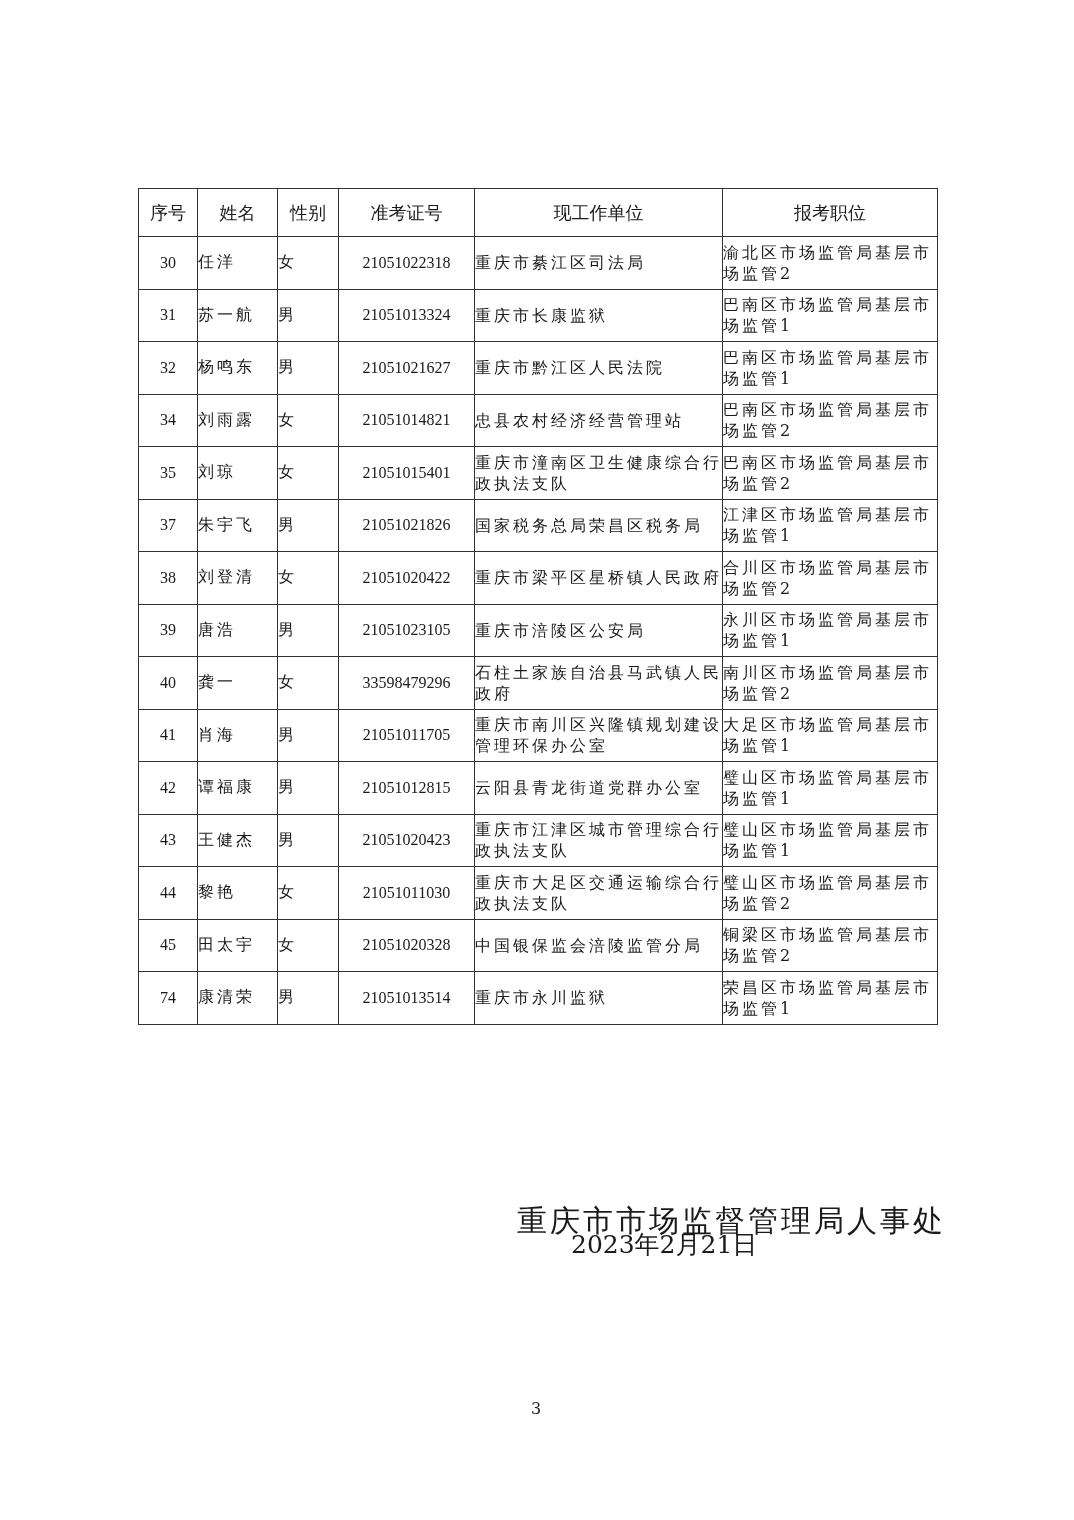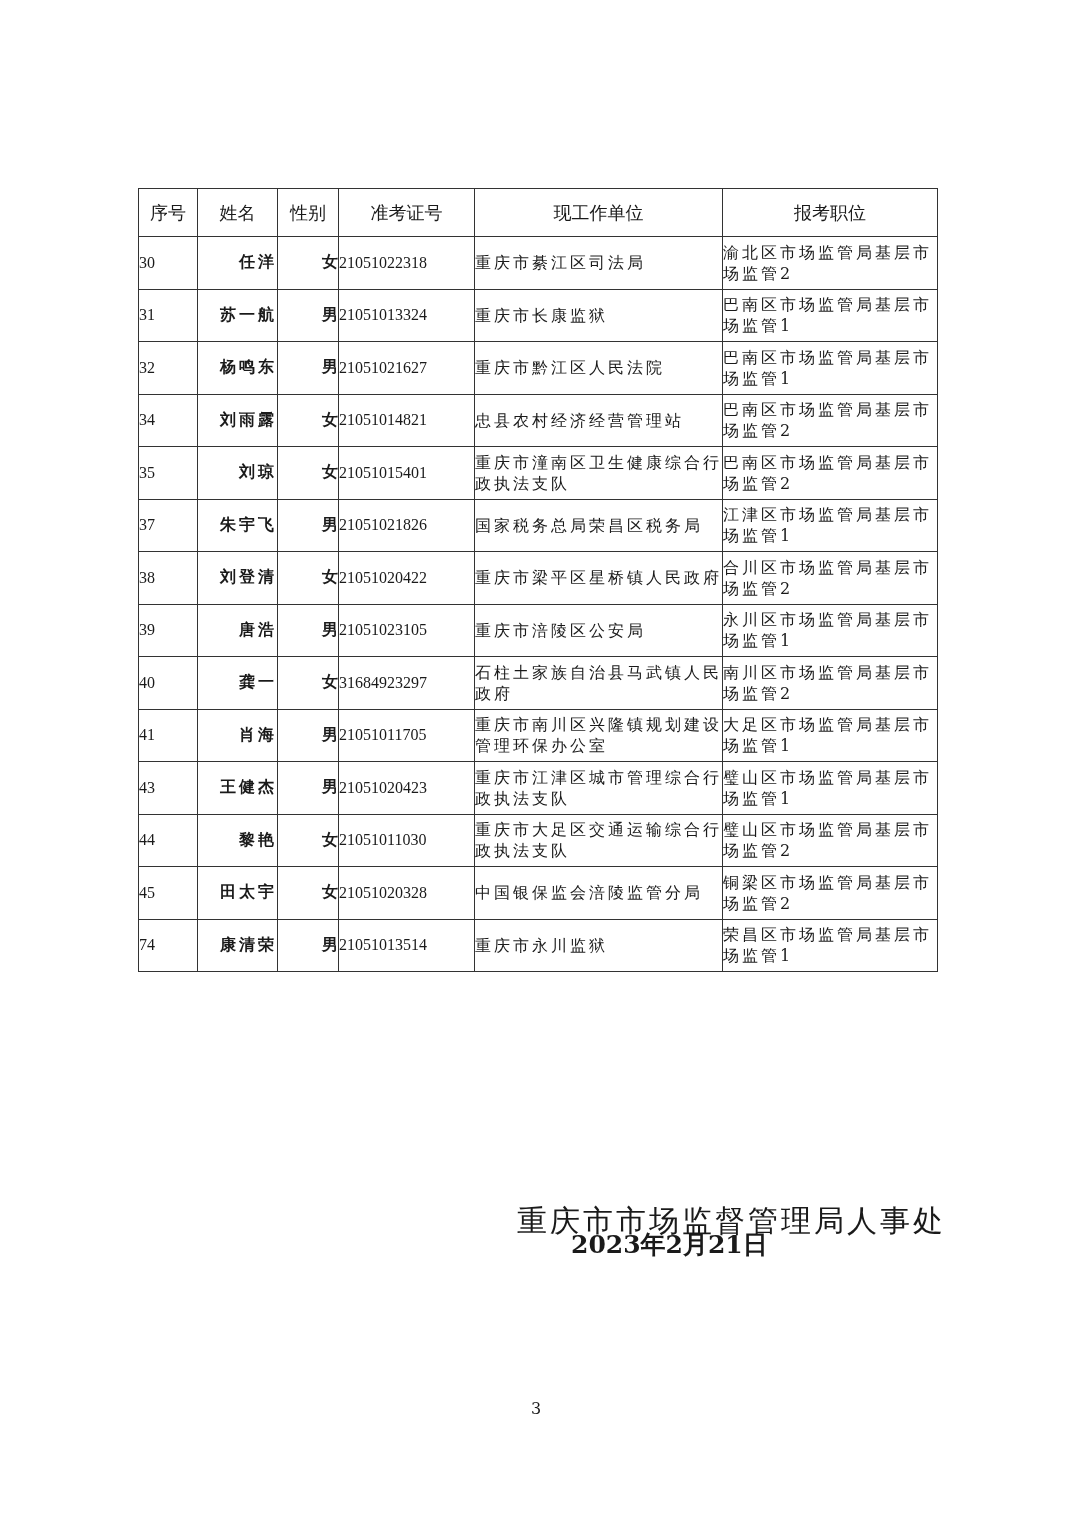--- a/index.html
+++ b/index.html
@@ -4,26 +4,26 @@
 <style>
   html, body { margin:0; padding:0; background:#ffffff; }
   body { width:1074px; height:1520px; position:relative; overflow:hidden;
          font-family:"DejaVu Serif","Liberation Serif",serif; color:#1a1a1a; }
   table.roster { position:absolute; left:138px; top:188px; border-collapse:collapse;
                  table-layout:fixed; width:799px; }
   table.roster td, table.roster th { border:1px solid #333; padding:0; vertical-align:middle; }
   table.roster th { height:47px; font-family:Liberation Mono, monospace;
                     font-weight:normal; font-size:18px; text-align:center; }
   table.roster td { height:51.5px; font-size:16px; }
-  td.c { text-align:right;font-weight:bold; }
-  td.num { font-family:"Liberation Serif",serif; font-size:17px; text-align:left; }
+  td.c { text-align:left; }
+  td.num { font-family:"Liberation Serif",serif; font-size:17px; text-align:center; }
   td.unit, td.pos { text-align:left; padding:0 8px 0 11px; line-height:21px; letter-spacing:3px; font-size:16px; }
   td.name { letter-spacing:3px; }
   .footer-org { position:absolute; left:517px; top:1201px; font-size:30px; letter-spacing:3px; }
-  .footer-date { position:absolute; left:571px; top:1228px; font-size:25px;font-weight:bold; }
+  .footer-date { position:absolute; left:571px; top:1228px; font-size:25px; }
   .page-num { position:absolute; left:531px; top:1399px; font-size:16px; }
 </style>
 </head>
 <body>
 
 <table class="roster">
   <colgroup>
     <col style="width:59px">
       <col style="width:80px">
       <col style="width:61px">
@@ -103,31 +103,39 @@
         <td class="c name">唐浩</td>
         <td class="c">男</td>
         <td class="num">21051023105</td>
         <td class="unit">重庆市涪陵区公安局</td>
         <td class="pos">永川区市场监管局基层市场监管1</td>
       </tr>
       <tr>
         <td class="num">40</td>
         <td class="c name">龚一</td>
         <td class="c">女</td>
-        <td class="num">31684923297</td>
+        <td class="num">33598479296</td>
         <td class="unit">石柱土家族自治县马武镇人民政府</td>
         <td class="pos">南川区市场监管局基层市场监管2</td>
       </tr>
       <tr>
         <td class="num">41</td>
         <td class="c name">肖海</td>
         <td class="c">男</td>
         <td class="num">21051011705</td>
         <td class="unit">重庆市南川区兴隆镇规划建设管理环保办公室</td>
         <td class="pos">大足区市场监管局基层市场监管1</td>
+      </tr>
+      <tr>
+        <td class="num">42</td>
+        <td class="c name">谭福康</td>
+        <td class="c">男</td>
+        <td class="num">21051012815</td>
+        <td class="unit">云阳县青龙街道党群办公室</td>
+        <td class="pos">璧山区市场监管局基层市场监管1</td>
       </tr>
       <tr>
         <td class="num">43</td>
         <td class="c name">王健杰</td>
         <td class="c">男</td>
         <td class="num">21051020423</td>
         <td class="unit">重庆市江津区城市管理综合行政执法支队</td>
         <td class="pos">璧山区市场监管局基层市场监管1</td>
       </tr>
       <tr>

